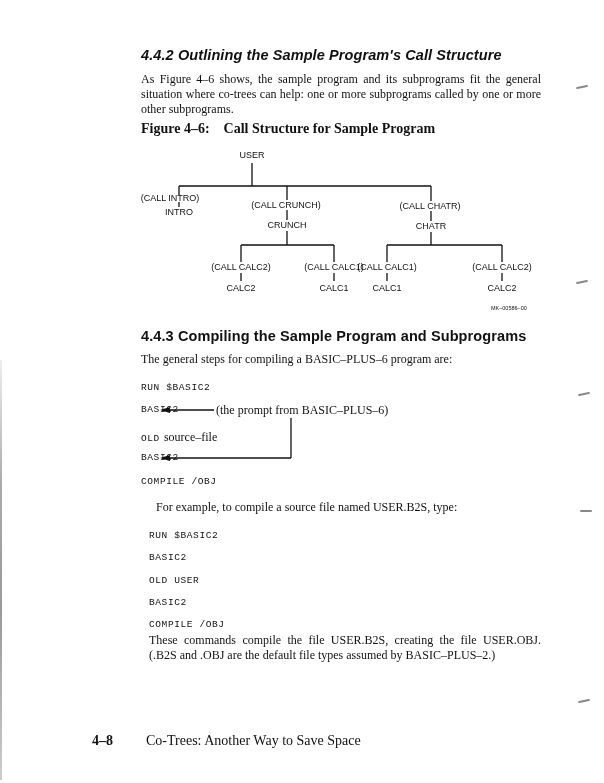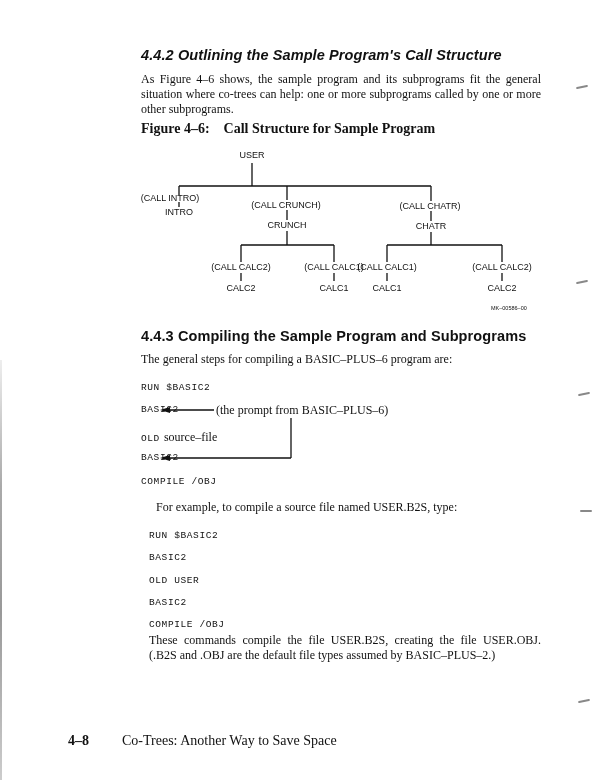--- a/index.html
+++ b/index.html
@@ -112,21 +112,21 @@
 <div class="abs serif" style="left:133px; top:500px; white-space:nowrap;margin-left:23px;">For example, to compile a source file named USER.B2S, type:</div>
 
 <div class="abs mono" style="left:149px; top:530px;">RUN $BASIC2</div>
 <div class="abs mono" style="left:149px; top:552px;">BASIC2</div>
 <div class="abs mono" style="left:149px; top:575px;">OLD USER</div>
 <div class="abs mono" style="left:149px; top:597px;">BASIC2</div>
 <div class="abs mono" style="left:149px; top:619px;">COMPILE /OBJ</div>
 
 <div class="abs serif" style="left:149px; top:633px; width:392px; text-align:justify;">These commands compile the file USER.B2S, creating the file USER.OBJ. (.B2S and .OBJ are the default file types assumed by BASIC–PLUS–2.)</div>
 
-<div class="abs footer" style="left:68px; top:733px;">
+<div class="abs footer" style="left:92px; top:733px;">
   <b>4–8</b>
   <span style="display:inline-block; width:26px;"></span>
   <span>Co-Trees: Another Way to Save Space</span>
 </div>
 
 <div class="edge-mark" style="left:576px; top:86px;"></div>
 <div class="edge-mark" style="left:576px; top:281px;"></div>
 <div class="edge-mark" style="left:578px; top:393px;"></div>
 <div class="edge-mark" style="left:580px; top:510px; transform:none;"></div>
 <div class="edge-mark" style="left:578px; top:700px;"></div>

